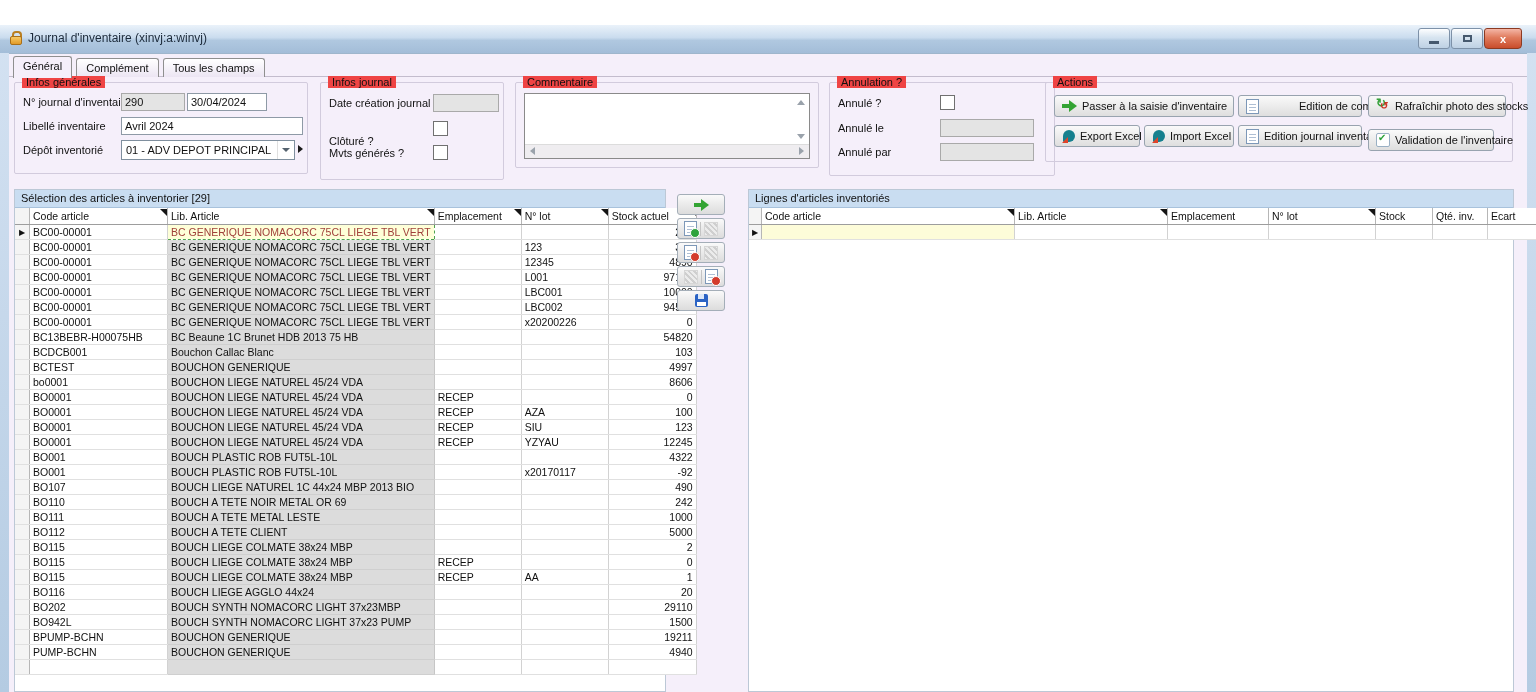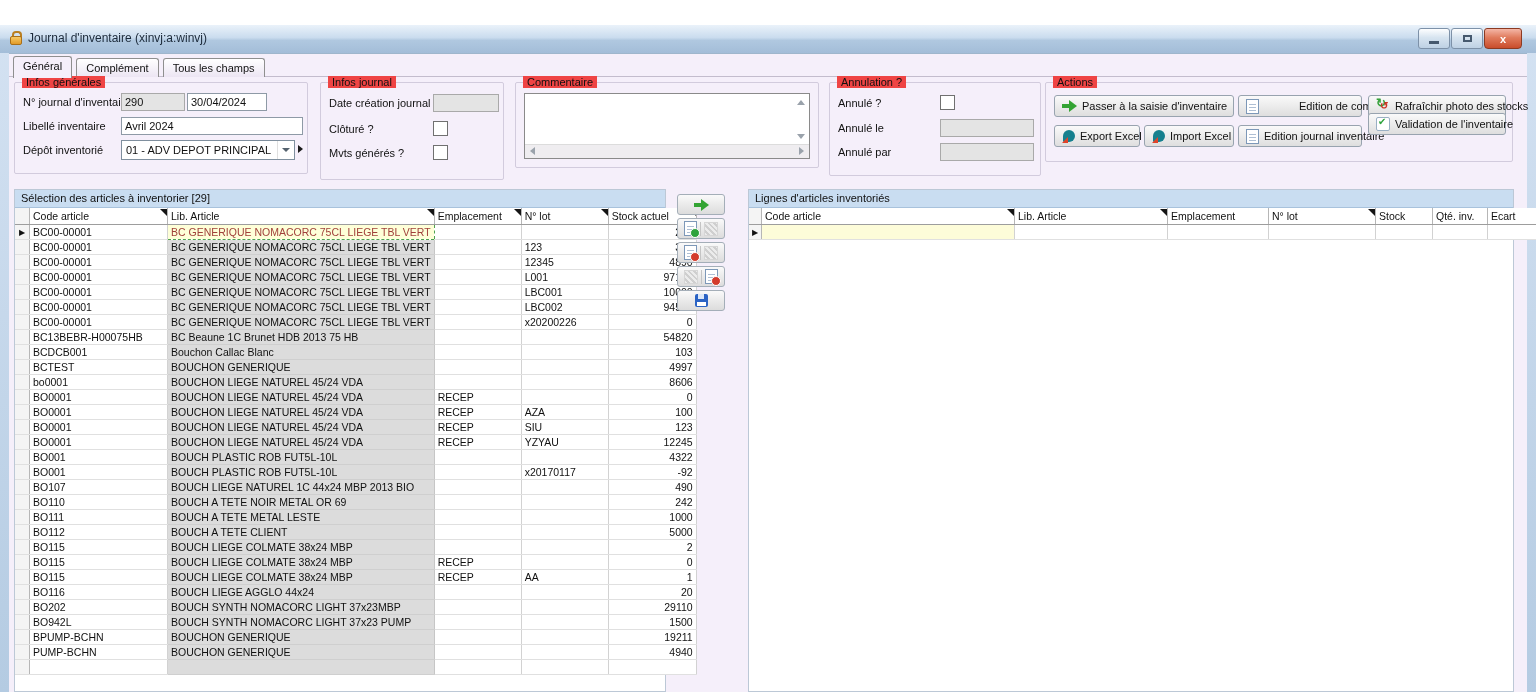--- a/index.html
+++ b/index.html
@@ -142,42 +142,42 @@
             <span class="tri-down"></span>
           </span>
       </div>
       <span class="tri-right-sm" style="left:283px;top:62px;"></span>
     </div>
 
     <div class="group" style="left:311px;top:28px;width:182px;height:96px;">
       <span class="gtitle">Infos journal</span>
       <span class="lbl" style="left:8px;top:14px;">Date création journal</span>
       <div class="field disabled" style="left:112px;top:11px;width:58px;"></div>
-      <span class="lbl" style="left:8px;top:40px;text-align:center;">Clôturé ?</span>
+      <span class="lbl" style="left:8px;top:52px;text-align:center;">Clôturé ?</span>
       <span class="checkbox" style="left:112px;top:38px;"></span>
       <span class="lbl" style="left:8px;top:64px;">Mvts générés ?</span>
       <span class="checkbox" style="left:112px;top:62px;"></span>
     </div>
 
     <div class="group" style="left:506px;top:28px;width:302px;height:84px;">
       <span class="gtitle">Commentaire</span>
       <div class="commentbox" style="left:8px;top:10px;width:284px;height:64px;">
         <span></span>
         <div class="cb-vscroll">
           <span class="sc-arrow sc-up" style="left:3px;top:6px;"></span>
           <span class="sc-arrow sc-dn" style="left:3px;bottom:6px;"></span>
         </div>
         <div class="cb-hscroll">
           <span class="sc-arrow sc-lt" style="left:5px;top:2px;"></span>
           <span class="sc-arrow sc-rt" style="right:5px;top:2px;"></span>
         </div>
       </div>
     </div>
 
-    <div class="group" style="left:820px;top:28px;width:210px;height:92px;">
+    <div class="group" style="left:820px;top:28px;width:210px;height:92px;padding-left:14px;">
       <span class="gtitle">Annulation ?</span>
       <span class="lbl" style="left:8px;top:14px;">Annulé ?</span>
       <span class="checkbox" style="left:110px;top:12px;"></span>
       <span class="lbl" style="left:8px;top:39px;">Annulé le</span>
       <div class="field disabled" style="left:110px;top:36px;width:86px;"></div>
       <span class="lbl" style="left:8px;top:63px;">Annulé par</span>
       <div class="field disabled" style="left:110px;top:60px;width:86px;"></div>
     </div>
 
     <div class="group" style="left:1036px;top:28px;width:466px;height:78px;">
@@ -199,21 +199,21 @@
         <span>Export Excel</span>
       </div>
       <div class="btn" style="left:98px;top:42px;width:90px;">
         <span class="ic-excel"></span>
         <span>Import Excel</span>
       </div>
       <div class="btn" style="left:192px;top:42px;width:124px;">
         <span class="ic-doc"></span>
         <span>Edition journal inventaire</span>
       </div>
-      <div class="btn" style="left:322px;top:30px;width:138px;">
+      <div class="btn" style="left:322px;top:46px;width:126px;">
         <span class="ic-check"></span>
         <span>Validation de l'inventaire</span>
       </div>
     </div>
 
     <div class="gridpanel" style="left:5px;top:135px;width:650px;bottom:0;">
       <div class="gridcaption">Sélection des articles à inventorier [29]</div>
       <table class="grid" id="left-grid">
         <thead>
             <tr>

